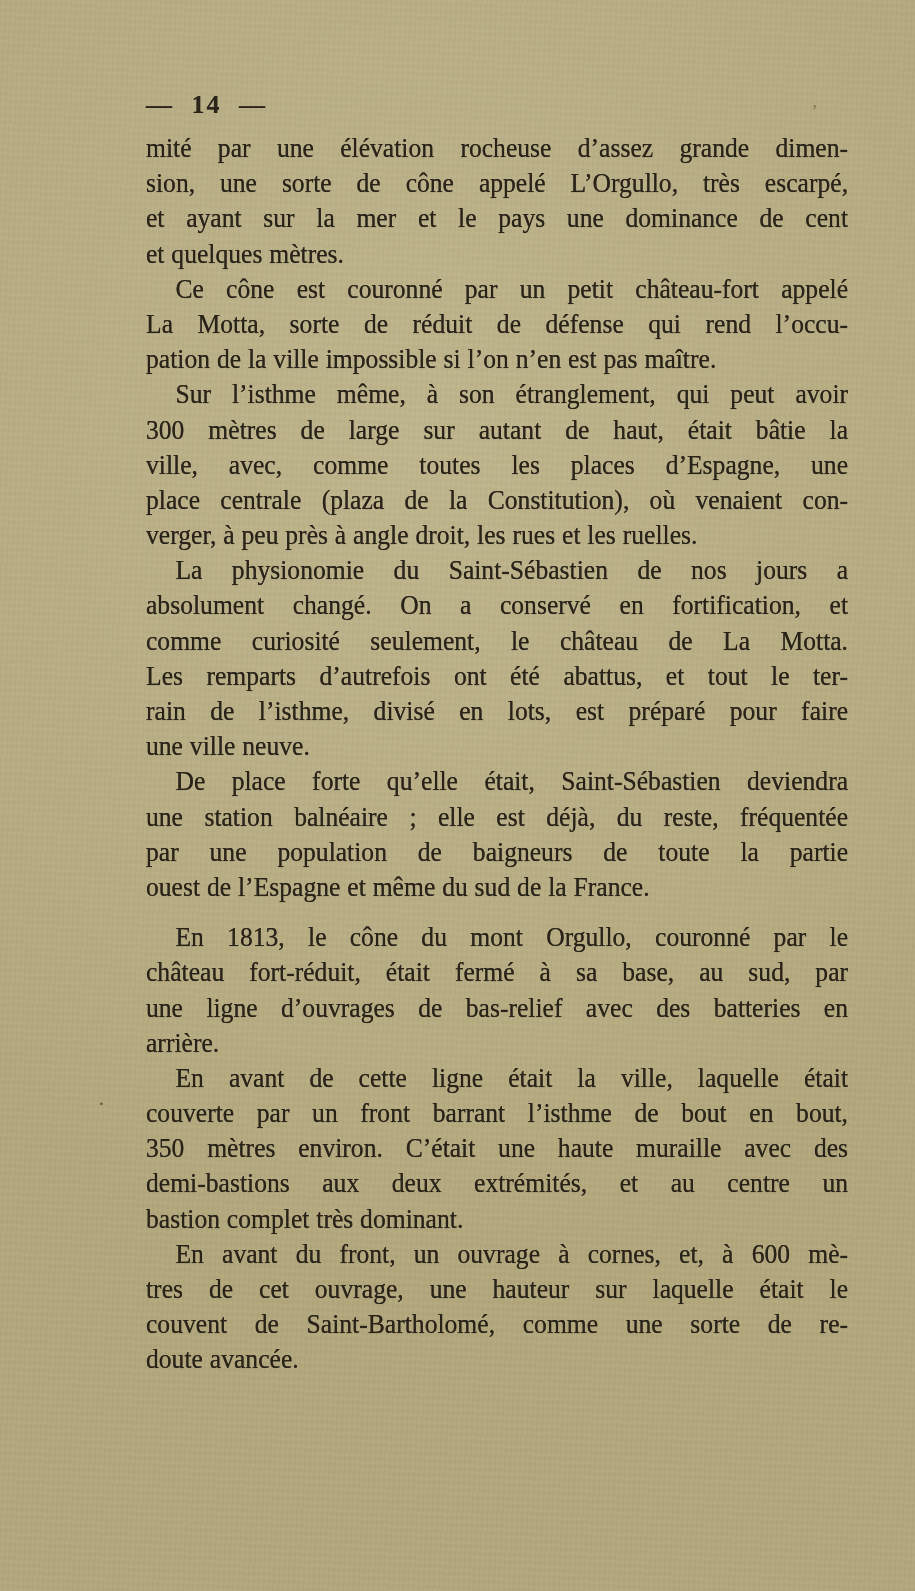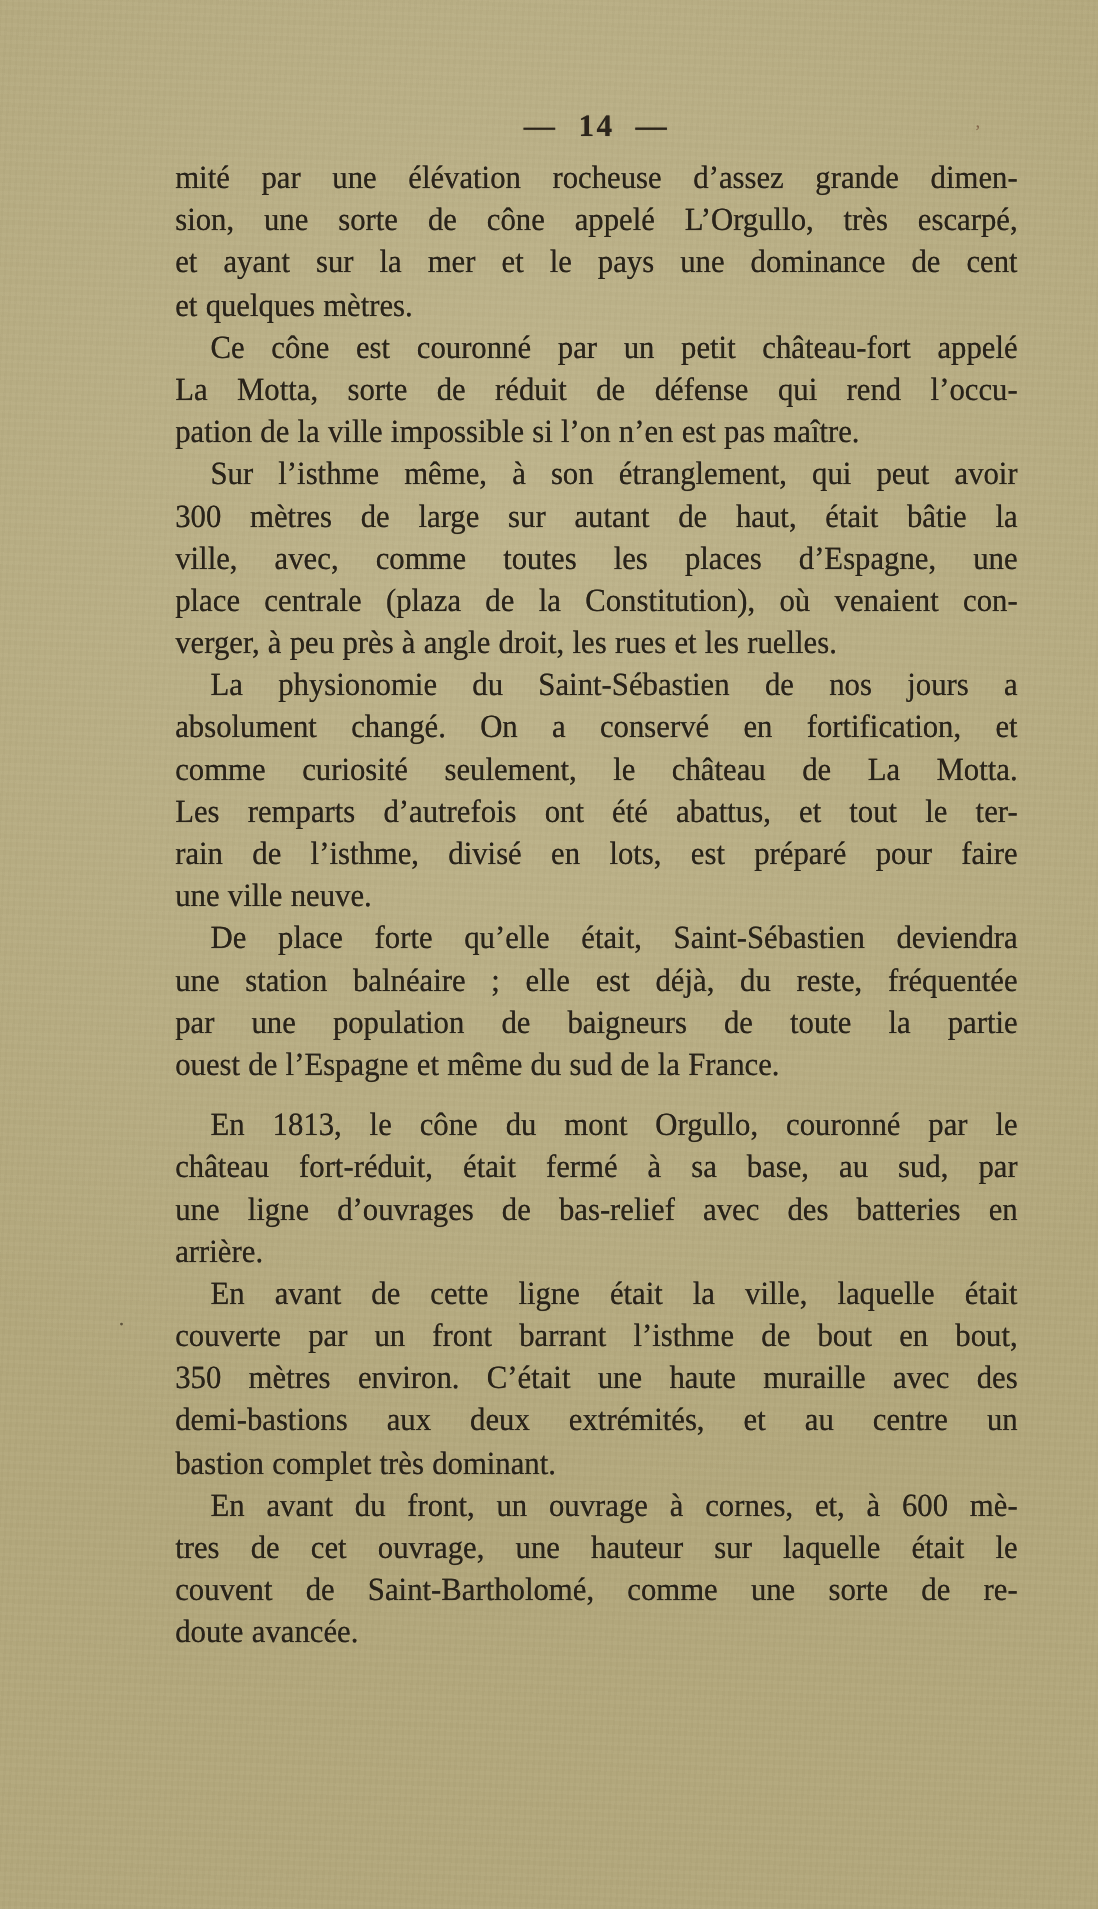--- a/index.html
+++ b/index.html
@@ -12,21 +12,21 @@
       radial-gradient(120% 85% at 46% 28%, rgba(255,250,228,0.16) 0%, rgba(255,250,228,0.05) 45%, rgba(0,0,0,0) 62%),
       radial-gradient(150% 125% at 50% 55%, rgba(0,0,0,0) 58%, rgba(56,46,26,0.14) 90%, rgba(45,36,20,0.22) 100%),
       repeating-linear-gradient(93deg, rgba(108,94,58,0.045) 0 2px, rgba(0,0,0,0) 2px 5px),
       repeating-linear-gradient(2deg, rgba(228,219,184,0.05) 0 3px, rgba(0,0,0,0) 3px 7px);
     font-family: "Liberation Serif", "DejaVu Serif", serif;
     color: #29231a;
   }
   .header {
     position: absolute;
     left: 146px; top: 90px; width: 702px;
-    text-align: center;
+    text-align: left;
     font-size: 26px;
     font-weight: bold;
     letter-spacing: 2px;
     word-spacing: 9px;
     color: #2b241b;
     text-shadow: 0 0 0.6px rgba(43,36,27,0.65);
   }
   .text-block {
     position: absolute;
     left: 146px; top: 131px;

